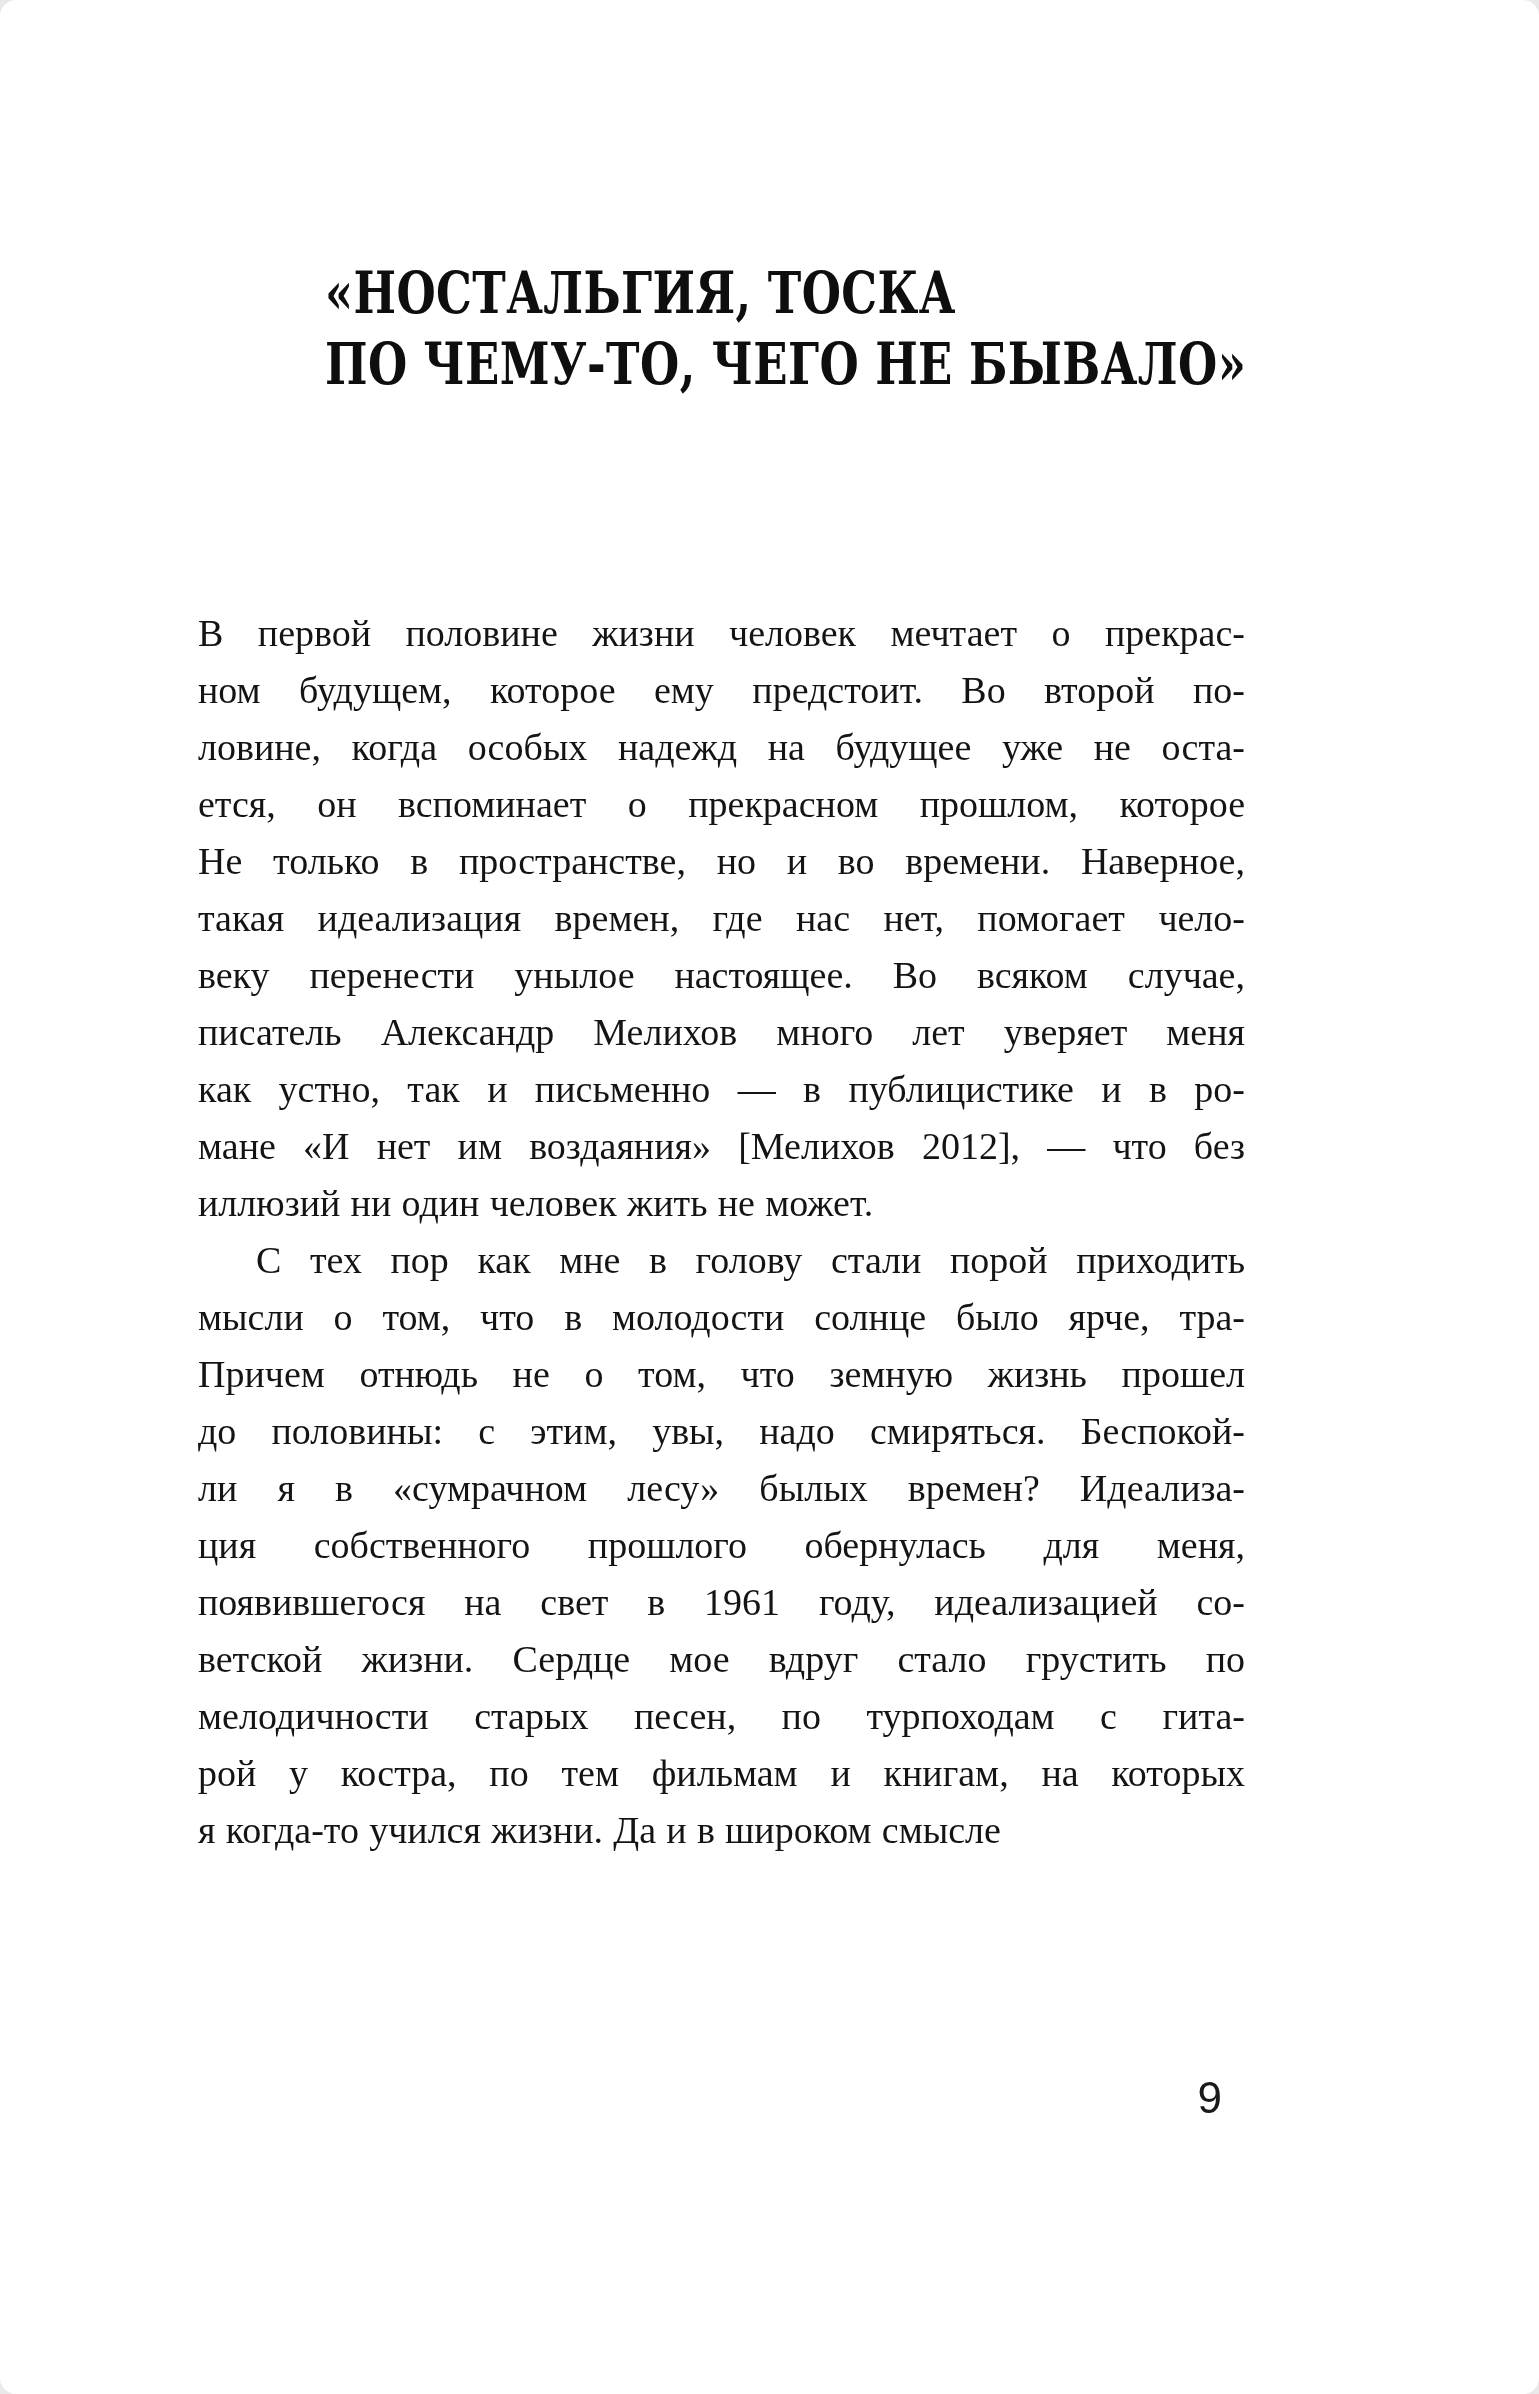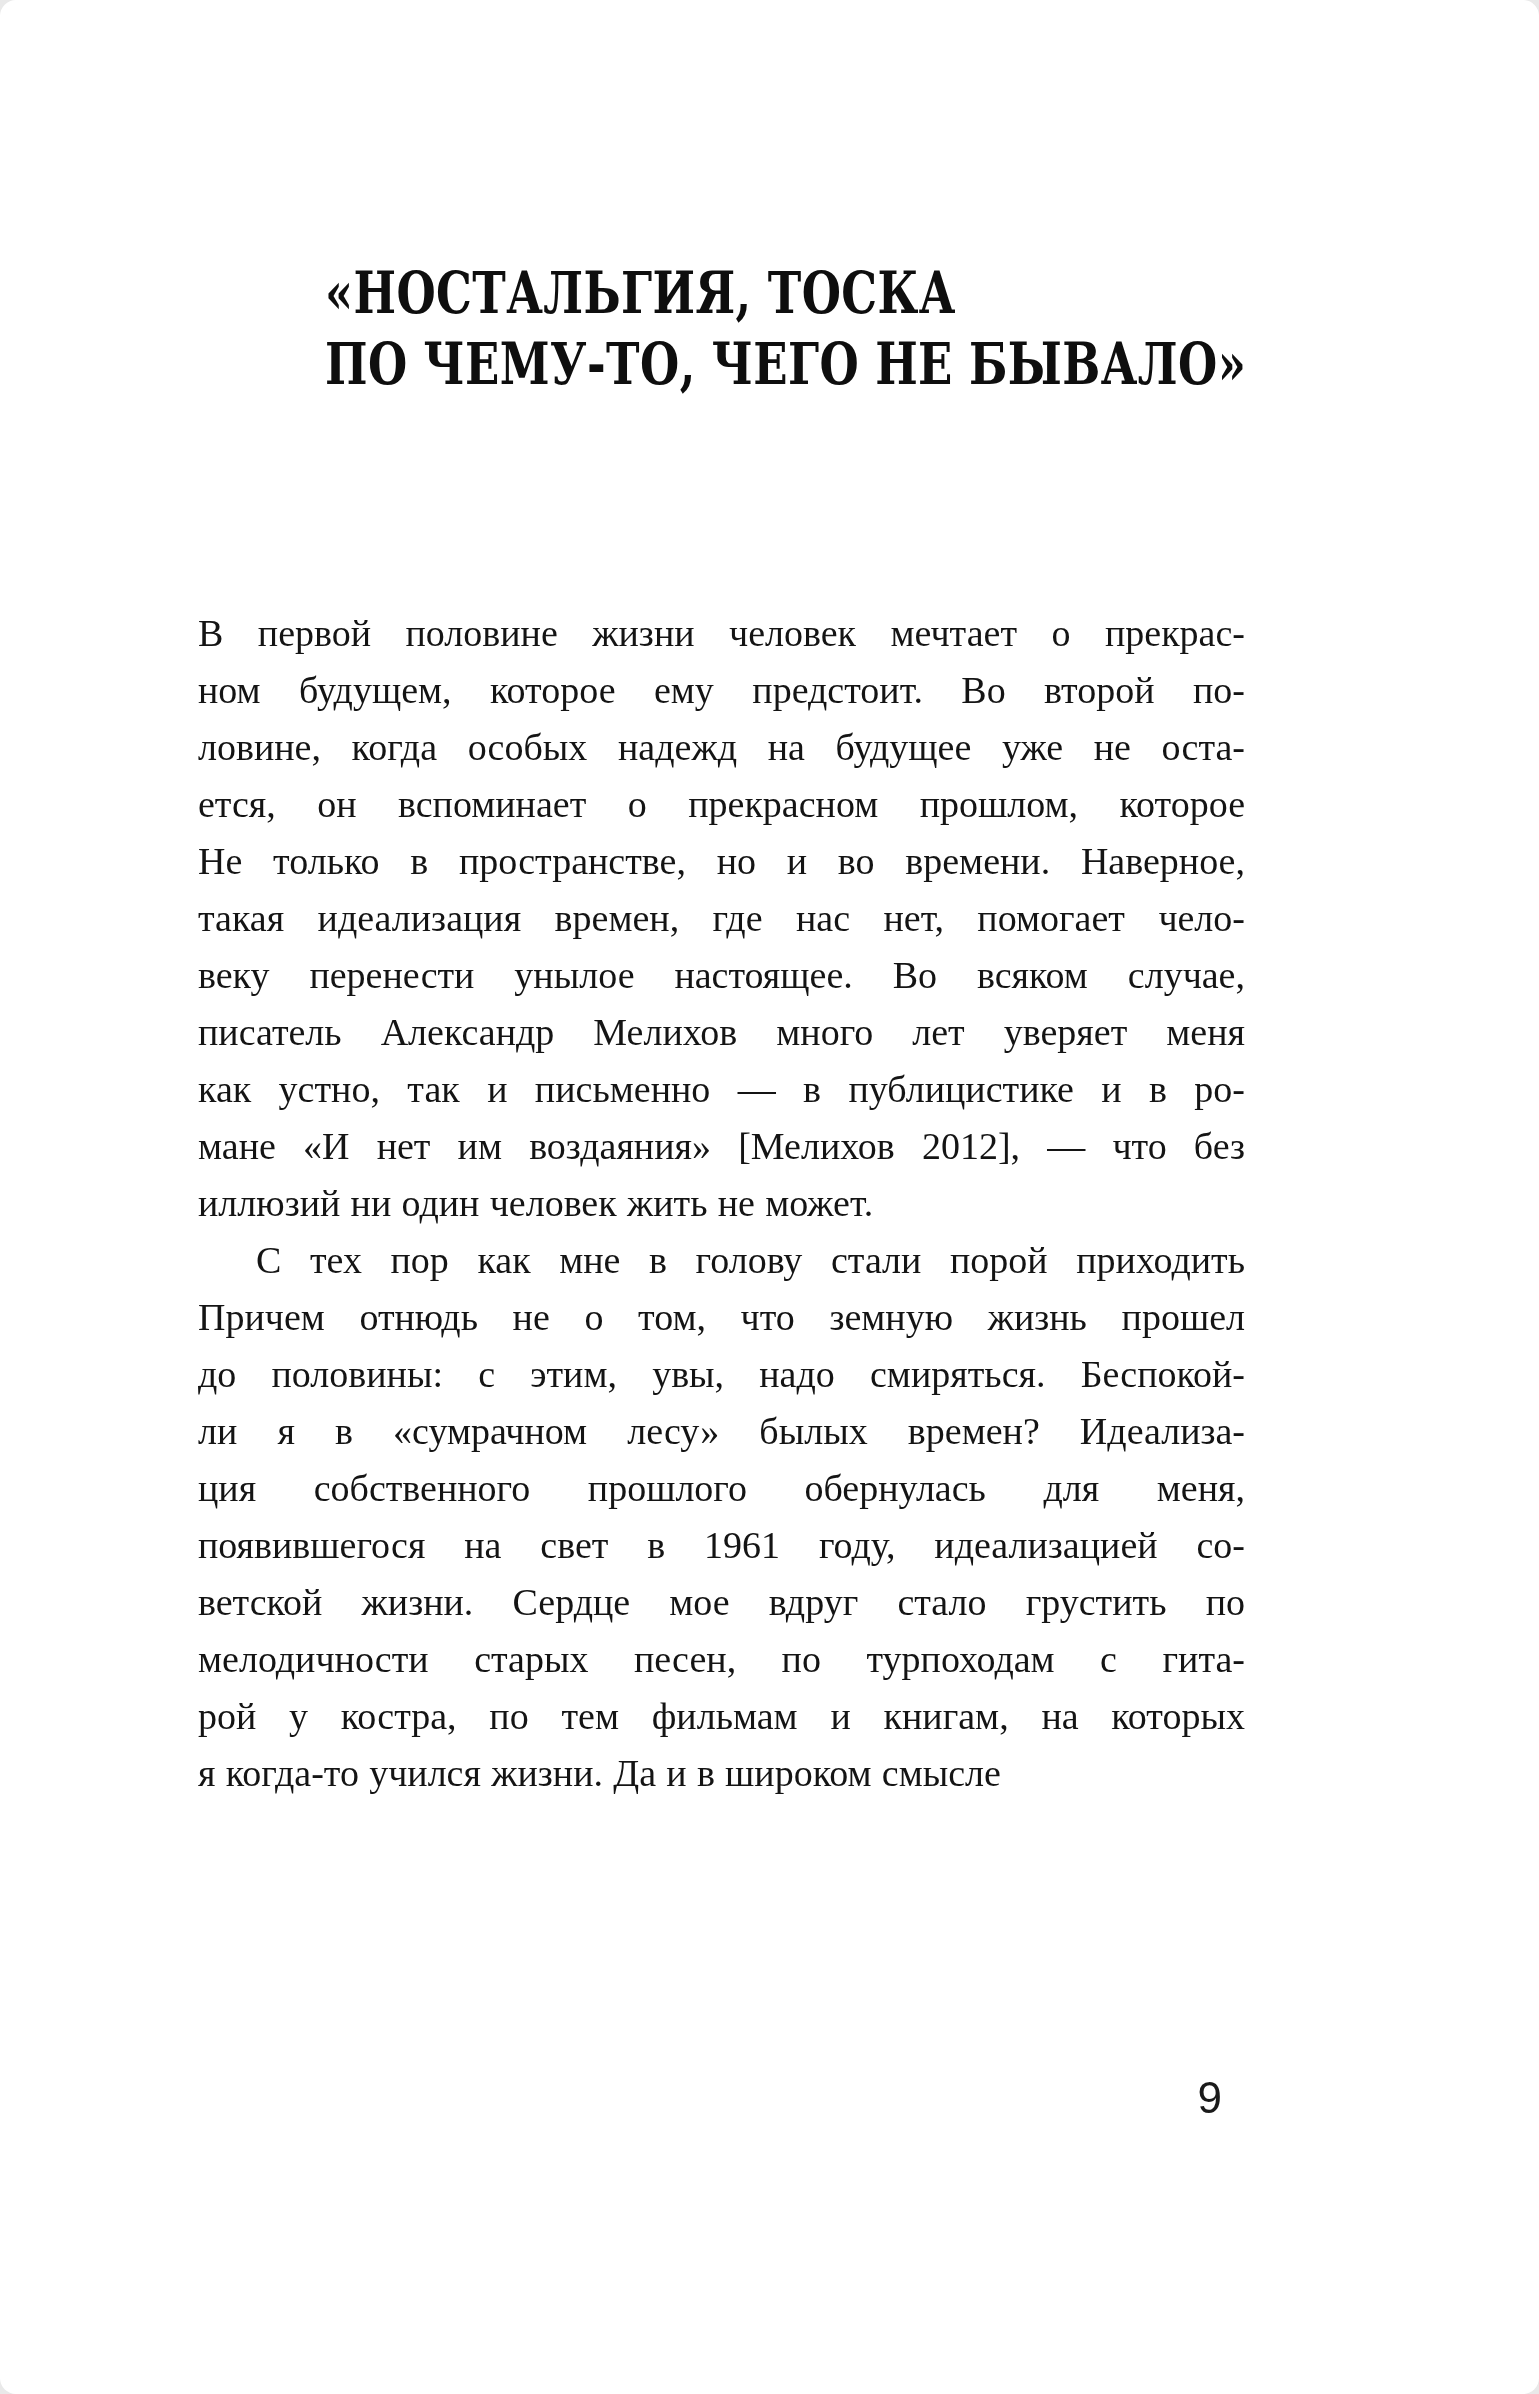--- a/index.html
+++ b/index.html
@@ -90,20 +90,21 @@
         <div class="text-line">Не только в пространстве, но и во времени. Наверное,</div>
         <div class="text-line">такая идеализация времен, где нас нет, помогает чело-</div>
         <div class="text-line">веку перенести унылое настоящее. Во всяком случае,</div>
         <div class="text-line">писатель Александр Мелихов много лет уверяет меня</div>
         <div class="text-line">как устно, так и письменно — в публицистике и в ро-</div>
         <div class="text-line">мане «И нет им воздаяния» [Мелихов 2012], — что без</div>
         <div class="text-line para-end">иллюзий ни один человек жить не может.</div>
       </div>
       <div class="paragraph">
         <div class="text-line first-indent">С тех пор как мне в голову стали порой приходить</div>
+        <div class="text-line">мысли о том, что в молодости солнце было ярче, тра-</div>
         <div class="text-line">Причем отнюдь не о том, что земную жизнь прошел</div>
         <div class="text-line">до половины: с этим, увы, надо смиряться. Беспокой-</div>
         <div class="text-line">ли я в «сумрачном лесу» былых времен? Идеализа-</div>
         <div class="text-line">ция собственного прошлого обернулась для меня,</div>
         <div class="text-line">появившегося на свет в 1961 году, идеализацией со-</div>
         <div class="text-line">ветской жизни. Сердце мое вдруг стало грустить по</div>
         <div class="text-line">мелодичности старых песен, по турпоходам с гита-</div>
         <div class="text-line">рой у костра, по тем фильмам и книгам, на которых</div>
         <div class="text-line para-end">я когда-то учился жизни. Да и в широком смысле</div>
       </div>

